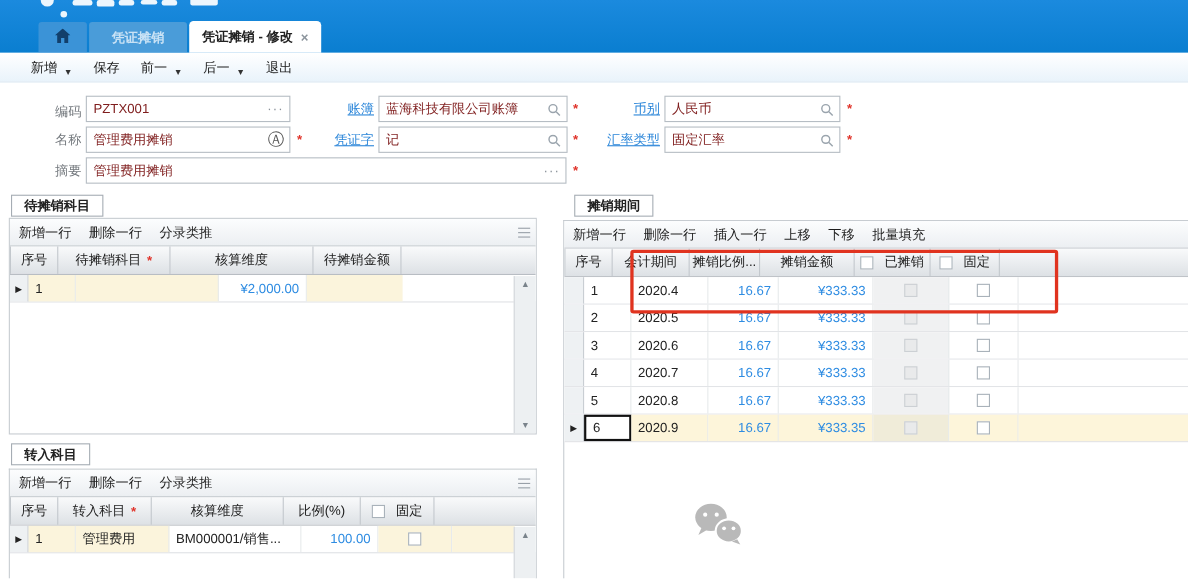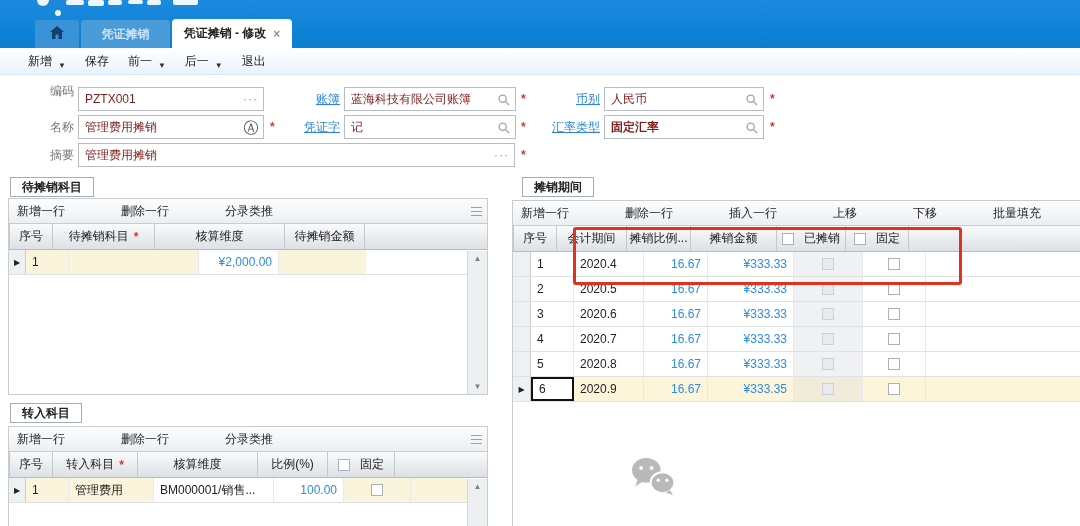--- a/index.html
+++ b/index.html
@@ -27,21 +27,21 @@
   .inp { position:absolute; height:24px; border:1px solid #b6bdc4; background:#fff; display:flex; align-items:center; padding:0 22px 0 6px; overflow:hidden; white-space:nowrap; }
   .inp .val { color:#7f1d1d; }
   .suffix-dots { position:absolute; right:5px; top:4px; color:#8a9199; letter-spacing:1px; }
   .assist-a { position:absolute; right:4px; top:4px; width:16px; height:16px; color:#555; font-size:15px; line-height:16px; text-align:center; }
   .mag { position:absolute; right:5px; top:6px; }
   .star { position:absolute; color:#e0342b; font-weight:bold; line-height:24px; }
 
   
   .ptab { position:absolute; height:20px; padding:0 11px; border:1px solid #a6adb4; background:#fff; font-weight:bold; display:flex; align-items:center; z-index:3; }
   .pbody { position:absolute; border:1px solid #c7ccd1; background:#fff; overflow:hidden; }
-  .gtoolbar { height:25px; background:linear-gradient(#fcfdfe,#eceff2); border-bottom:1px solid #c7ccd1; display:flex; align-items:center; padding:0 8px; position:relative;gap:40px; }
+  .gtoolbar { height:25px; background:linear-gradient(#fcfdfe,#eceff2); border-bottom:1px solid #c7ccd1; display:flex; align-items:center; padding:0 8px; position:relative; }
   .gt-item { margin-right:16px; color:#1c1c1c; cursor:default; white-space:nowrap; }
   .gt-icon { position:absolute; right:5px; top:8px; width:11px; height:9px; border-top:1px solid #98a0a8; border-bottom:1px solid #98a0a8; }
   .gt-icon:before { content:""; display:block; margin-top:3px; border-top:1px solid #98a0a8; }
 
   .ghead { display:flex; height:26px; background:linear-gradient(#f9fafb,#dde1e5); border-bottom:1px solid #b8bdc3; }
   .ghead .c { display:flex; align-items:center; justify-content:center; gap:5px; border-right:1px solid #c3c8cd; color:#1c1c1c; }
   .grow { display:flex; height:25px; border-bottom:1px solid #dfe2e5; background:#fff; }
   .c { flex:none; display:flex; align-items:center; padding:0 6px; border-right:1px solid #e7eaec; overflow:hidden; white-space:nowrap; }
   .ind { background:#eef1f3 !important; border-right:1px solid #c9ced3; justify-content:center; padding:0; }
   .num { justify-content:flex-end; }
@@ -111,21 +111,21 @@
     </span>
   <span class="mt-item">
       <span>后一</span>
       <span class="caret">▼</span>
     </span>
   <span class="mt-item">
       <span>退出</span>
     </span>
 </div>
 
-<div class="abs flabel" style="left:8px;top:79px;width:66px;">编码</div>
+<div class="abs flabel" style="left:8px;top:89px;width:66px;">编码</div>
 <div class="abs inp" style="left:78px;top:87px;width:186px;">
   <span class="val">PZTX001</span>
   <span class="suffix-dots">···</span>
 </div>
 
 <div class="abs flink" style="left:270px;top:87px;width:70px;">账簿</div>
 <div class="abs inp" style="left:344px;top:87px;width:172px;">
   <span class="val">蓝海科技有限公司账簿</span>
   <span class="mag"><svg width="12" height="12" viewBox="0 0 12 12">
         <circle cx="4.7" cy="4.7" r="3.6" fill="none" stroke="#9aa4ad" stroke-width="1.3"></circle>
@@ -155,21 +155,21 @@
 <div class="abs inp" style="left:344px;top:115px;width:172px;">
   <span class="val">记</span>
   <span class="mag"><svg width="12" height="12" viewBox="0 0 12 12">
         <circle cx="4.7" cy="4.7" r="3.6" fill="none" stroke="#9aa4ad" stroke-width="1.3"></circle>
         <line x1="7.6" y1="7.6" x2="11" y2="11" stroke="#9aa4ad" stroke-width="1.3"></line>
       </svg></span>
 </div>
 <div class="abs star" style="left:521px;top:115px;">*</div>
 
 <div class="abs flink" style="left:530px;top:115px;width:70px;">汇率类型</div>
-<div class="abs inp" style="left:604px;top:115px;width:160px;font-weight:bold;">
+<div class="abs inp" style="left:604px;top:115px;width:160px;">
   <span class="val">固定汇率</span>
   <span class="mag"><svg width="12" height="12" viewBox="0 0 12 12">
         <circle cx="4.7" cy="4.7" r="3.6" fill="none" stroke="#9aa4ad" stroke-width="1.3"></circle>
         <line x1="7.6" y1="7.6" x2="11" y2="11" stroke="#9aa4ad" stroke-width="1.3"></line>
       </svg></span>
 </div>
 <div class="abs star" style="left:770px;top:115px;">*</div>
 
 <div class="abs flabel" style="left:8px;top:143px;width:66px;">摘要</div>
 <div class="abs inp" style="left:78px;top:143px;width:437px;">

